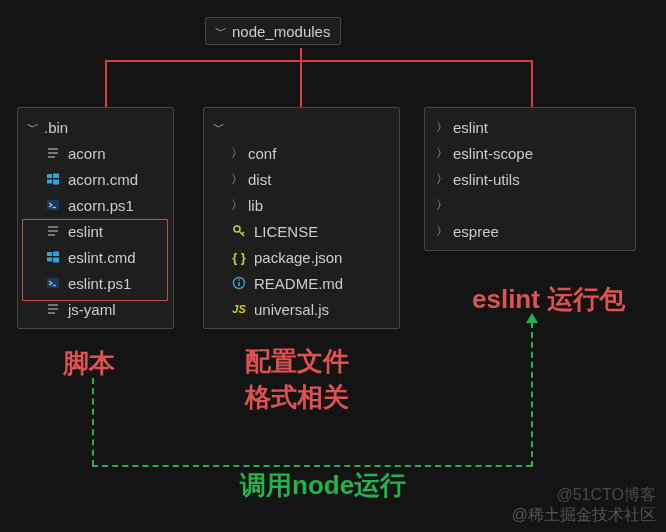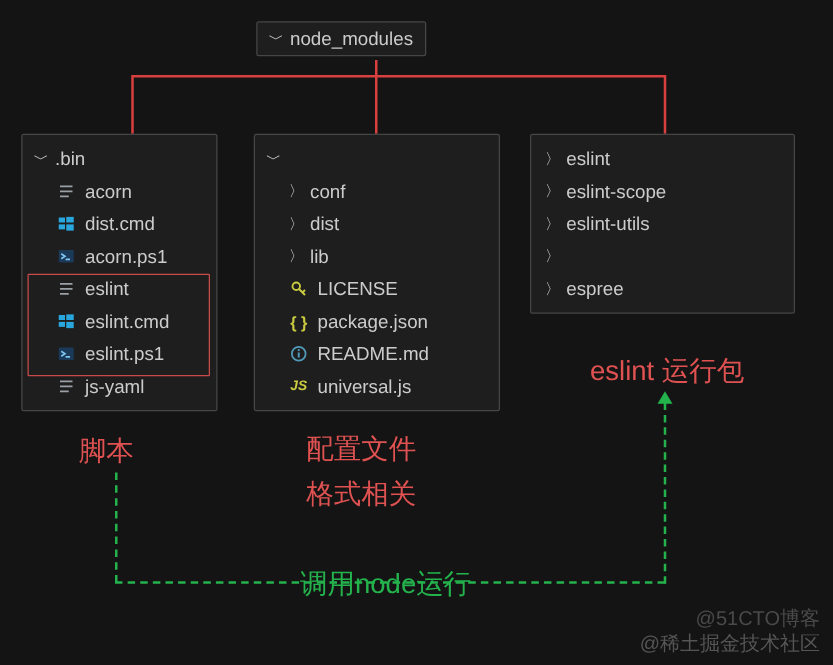--- a/index.html
+++ b/index.html
@@ -25,21 +25,21 @@
   .chev{display:inline-block;width:14px;text-align:center;margin-right:4px;font-size:12px;color:var(--text);}
   .icon{display:inline-flex;width:18px;height:18px;margin-right:6px;align-items:center;justify-content:center;font-size:12px;flex:none;}
   .highlight{position:absolute;border:1px solid #c94a4a;border-radius:1px;}
   
   .hline{position:absolute;height:2px;background:var(--red-line);}
   .vline{position:absolute;width:2px;background:var(--red-line);}
   
   .dash-v{position:absolute;border-left:2px dashed var(--green);}
   .dash-h{position:absolute;border-top:2px dashed var(--green);}
   .arrow-up{position:absolute;width:0;height:0;border-left:6px solid transparent;border-right:6px solid transparent;border-bottom:10px solid var(--green);}
-  .caption{position:absolute;font-size:22px;font-weight:400;}
+  .caption{position:absolute;font-size:26px;font-weight:700;}
   .caption.red{color:var(--red-text);}
   .caption.green{color:var(--green);}
   .watermark{position:absolute;right:10px;bottom:6px;font-size:16px;color:#555;}
   
   svg{display:block;}
 </style>
 </head>
 <body>
 
 <div class="canvas">
@@ -77,21 +77,21 @@
       <span class="icon">
           <svg width="14" height="14">
             <g fill="#29a6de">
               <rect x="1" y="2" width="5" height="4"></rect>
               <rect x="7" y="1.5" width="6" height="4.5"></rect>
               <rect x="1" y="7.5" width="5" height="4"></rect>
               <rect x="7" y="7.5" width="6" height="5"></rect>
             </g>
           </svg>
         </span>
-      <span>dist.cmd</span>
+      <span>acorn.cmd</span>
     </div>
     <div class="item sub">
       <span class="icon">
           <svg width="14" height="14">
             <rect x="1" y="2" width="12" height="10" rx="1" fill="#1b3a5a"></rect>
             <path d="M3 5 L6 7 L3 9" stroke="#7cc5f2" stroke-width="1.3" fill="none"></path>
             <line x1="6.5" y1="9.5" x2="10" y2="9.5" stroke="#7cc5f2" stroke-width="1.3"></line>
           </svg>
         </span>
       <span>acorn.ps1</span>
@@ -212,21 +212,21 @@
     <div class="item" style="padding-left:10px;">
       <span class="chev">〉</span>
       <span>espree</span>
     </div>
   </div>
 
   <div class="caption red" style="left:63px;top:346px;">脚本</div>
   <div class="caption red" style="left:245px;top:344px;">配置文件</div>
   <div class="caption red" style="left:245px;top:380px;">格式相关</div>
   <div class="caption red" style="left:472px;top:282px;">eslint 运行包</div>
-  <div class="caption green" style="left:240px;top:452px;">调用node运行</div>
+  <div class="caption green" style="left:240px;top:468px;">调用node运行</div>
 
   <div class="dash-v" style="left:92px;top:378px;height:88px;"></div>
   <div class="dash-h" style="left:92px;top:465px;width:440px;"></div>
   <div class="dash-v" style="left:531px;top:322px;height:145px;"></div>
   <div class="arrow-up" style="left:526px;top:313px;"></div>
 
   <div class="watermark">
     <span>@稀土掘金技术社区</span>
   </div>
   <div class="watermark" style="bottom:26px;color:#4a4a4a;">

